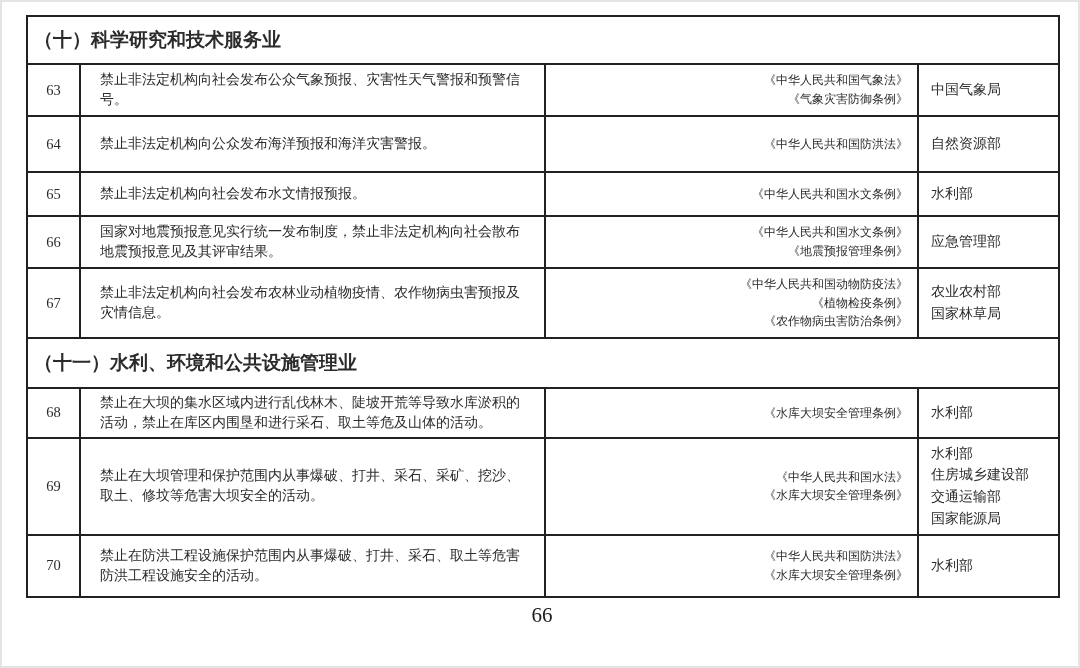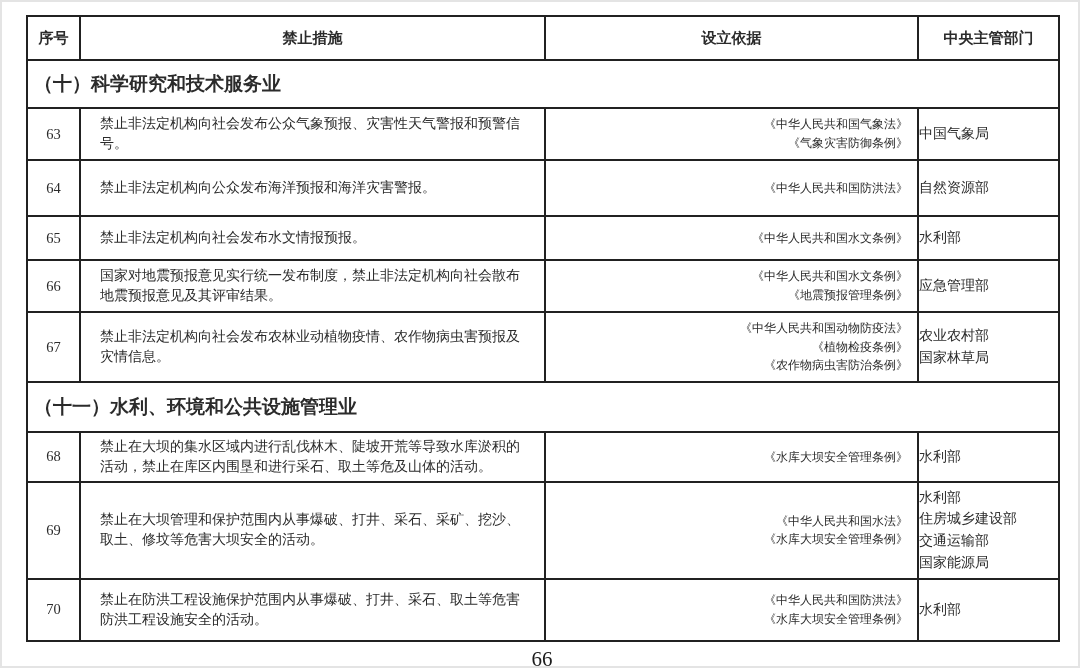--- a/index.html
+++ b/index.html
@@ -58,21 +58,21 @@
     font-size: 12px;
     line-height: 1.55;
     text-align: right;
     padding: 4px 9px;
     white-space: pre-line;
   }
   td.dept-cell {
     font-size: 14px;
     line-height: 1.55;
     text-align: left;
-    padding: 4px 0;
+    padding: 4px 12px;
     white-space: pre-line;
   }
   .page-number {
     width: 1032px;
     margin-left: 24px;
     text-align: center;
     font-size: 21px;
     margin-top: 5px;
     color: #1d1d1d;
   }
@@ -84,26 +84,20 @@
 
   <table class="doc-table">
     <colgroup>
       <col style="width:53px">
       <col style="width:465px">
       <col style="width:373px">
       <col style="width:141px">
     </colgroup>
 
     <tbody>
-        <tr class="header-row" style="height:44px">
-      <th class="hdr">序号</th>
-      <th class="hdr">禁止措施</th>
-      <th class="hdr">设立依据</th>
-      <th class="hdr">中央主管部门</th>
-    </tr>
 
     <tr class="section-row" style="height:48px">
       <td colspan="4">（十）科学研究和技术服务业</td>
     </tr>
 
     <tr class="data-row" style="height:52px">
       <td class="no-cell">63</td>
       <td class="measure-cell">禁止非法定机构向社会发布公众气象预报、灾害性天气警报和预警信号。</td>
       <td class="basis-cell">《中华人民共和国气象法》
 《气象灾害防御条例》</td>

